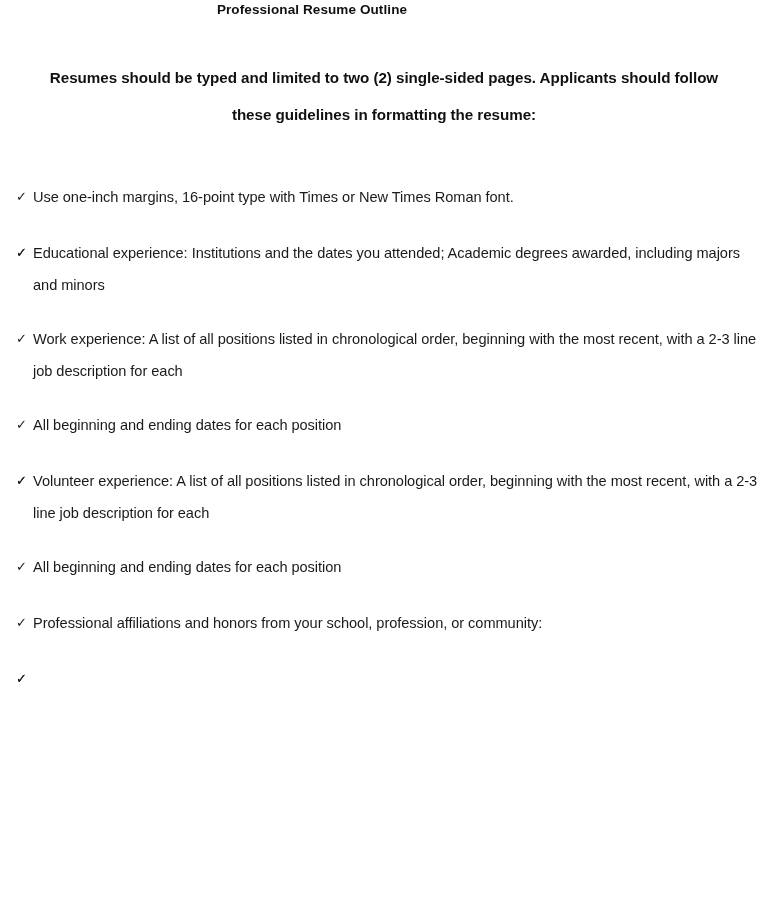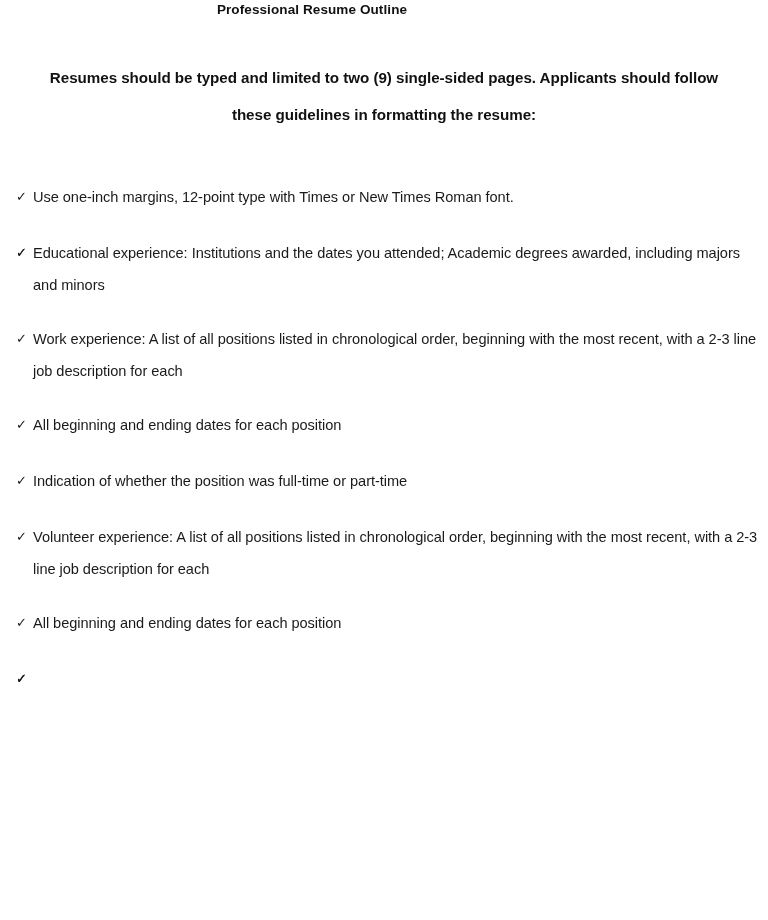--- a/index.html
+++ b/index.html
@@ -83,27 +83,27 @@
     color: #1a1a1a;
   }
 </style>
 </head>
 <body>
 
 <div class="page">
 
   <div class="doc-title">Professional Resume Outline</div>
 
-  <div class="intro">Resumes should be typed and limited to two (9) single-sided pages. Applicants should follow these guidelines in formatting the resume:</div>
+  <div class="intro">Resumes should be typed and limited to two (2) single-sided pages. Applicants should follow these guidelines in formatting the resume:</div>
 
   <div class="checklist">
 
     <div class="check-item">
       <span class="tick">✓</span>
-      <span>Use one-inch margins, 12-point type with Times or New Times Roman font.</span>
+      <span>Use one-inch margins, 16-point type with Times or New Times Roman font.</span>
     </div>
 
     <div class="check-item">
       <span class="tick">✓</span>
     </div>
 
     <div class="check-item tall">
       <span class="tick">✓</span>
       <span>Educational experience: Institutions and the dates you attended; Academic degrees awarded, including majors and minors</span>
     </div>
@@ -113,35 +113,35 @@
       <span>Work experience: A list of all positions listed in chronological order, beginning with the most recent, with a </span><span class="u-link">2-3 line</span><span> job description for each</span>
     </div>
 
     <div class="check-item">
       <span class="tick">✓</span>
       <span>All beginning and ending dates for each position</span>
     </div>
 
     <div class="check-item">
       <span class="tick">✓</span>
-      <span>Indication of whether the position was full-time or part-time</span>
     </div>
 
     <div class="check-item tall">
       <span class="tick">✓</span>
       <span>Volunteer experience: A list of all positions listed in chronological order, beginning with the most recent, with a </span><span class="u-link">2-3 line</span><span> job description for each</span>
     </div>
 
     <div class="check-item">
       <span class="tick">✓</span>
       <span>All beginning and ending dates for each position</span>
     </div>
 
     <div class="check-item">
       <span class="tick">✓</span>
+      <span>Professional affiliations and honors from your school, profession, or community:</span>
     </div>
 
     <div class="check-item">
       <span class="tick">✓</span>
     </div>
 
     <div class="check-item">
       <span class="tick">✓</span>
     </div>
 

